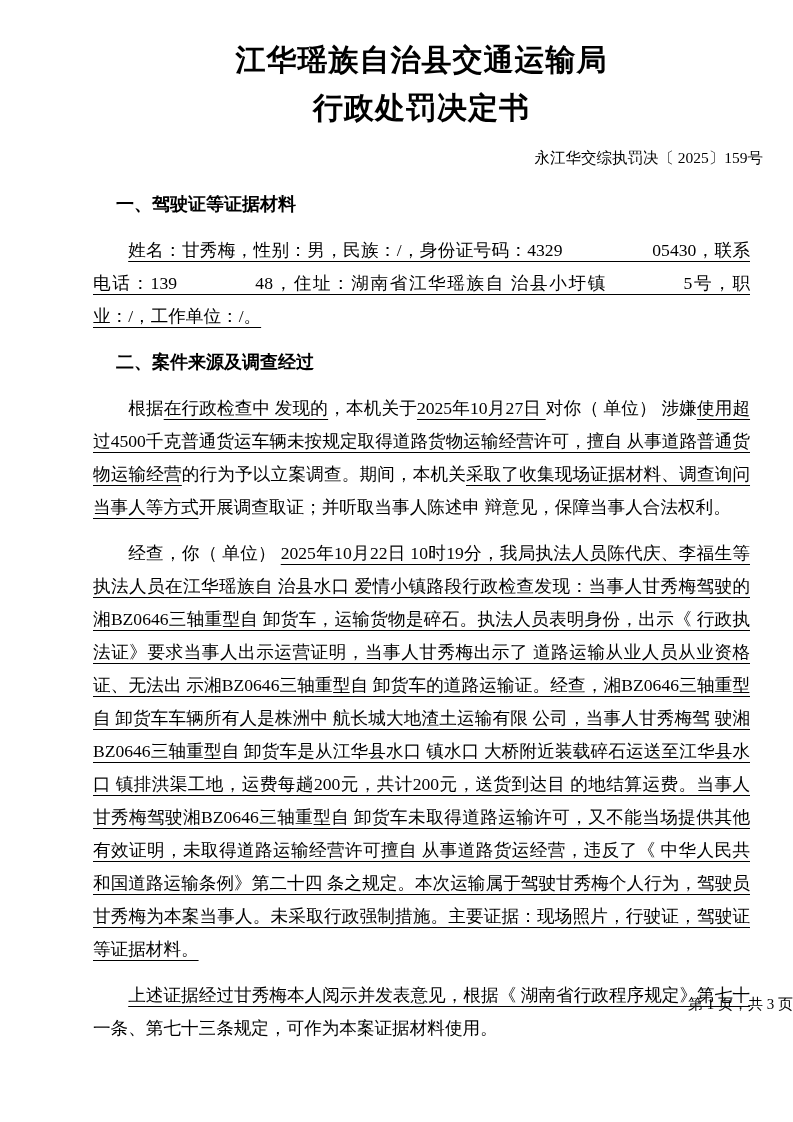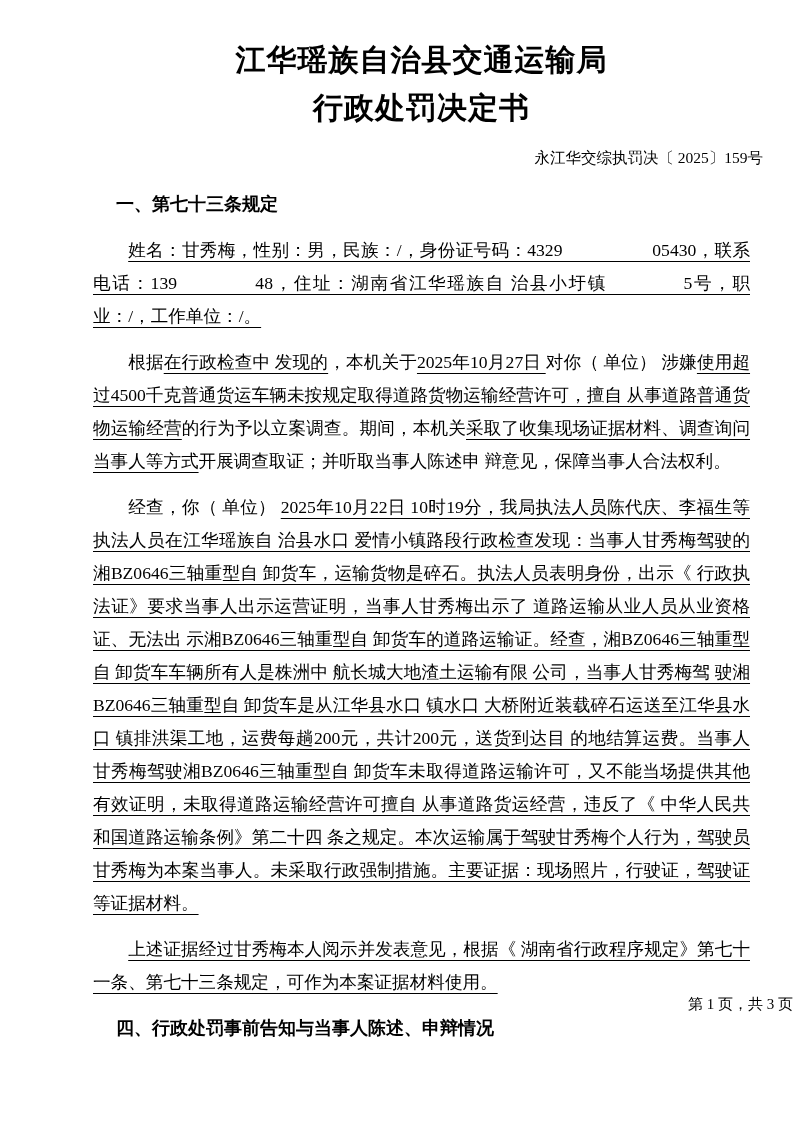--- a/index.html
+++ b/index.html
@@ -64,24 +64,25 @@
 </head>
 <body>
 
 <div class="page">
   <div class="content">
     <div class="title">江华瑶族自治县交通运输局</div>
     <div class="title">行政处罚决定书</div>
     <div class="docno">永江华交综执罚决〔 2025〕159号</div>
     <main>
         <section>
-          <h2 class="sec-heading">一、第七十三条规定</h2>
+          <h2 class="sec-heading">一、驾驶证等证据材料</h2>
           <p class="para"><span class="u">姓名：甘秀梅，性别：男，民族：/，身份证号码：4329　　　　　05430，联系电话：139　　　　48，住址：湖南省江华瑶族自 治县小圩镇　　　　5号，职业：/，工作单位：/。</span></p>
         </section>
         <section>
+          <h2 class="sec-heading">二、案件来源及调查经过</h2>
           <p class="para"><span>根据</span><span class="u">在行政检查中 发现的</span><span>，本机关于</span><span class="u">2025年10月27日 </span><span>对你（ 单位） 涉嫌</span><span class="u">使用超过4500千克普通货运车辆未按规定取得道路货物运输经营许可，擅自 从事道路普通货物运输经营</span><span>的行为予以立案调查。期间，本机关</span><span class="u">采取了收集现场证据材料、调查询问当事人等方式</span><span>开展调查取证；并听取当事人陈述申 辩意见，保障当事人合法权利。</span></p>
         </section>
         <section>
           <p class="para"><span>经查，你（ 单位） </span><span class="u">2025年10月22日 10时19分，我局执法人员陈代庆、李福生等执法人员在江华瑶族自 治县水口 爱情小镇路段行政检查发现：当事人甘秀梅驾驶的湘BZ0646三轴重型自 卸货车，运输货物是碎石。执法人员表明身份，出示《 行政执法证》要求当事人出示运营证明，当事人甘秀梅出示了 道路运输从业人员从业资格证、无法出 示湘BZ0646三轴重型自 卸货车的道路运输证。经查，湘BZ0646三轴重型自 卸货车车辆所有人是株洲中 航长城大地渣土运输有限 公司，当事人甘秀梅驾 驶湘BZ0646三轴重型自 卸货车是从江华县水口 镇水口 大桥附近装载碎石运送至江华县水口 镇排洪渠工地，运费每趟200元，共计200元，送货到达目 的地结算运费。当事人甘秀梅驾驶湘BZ0646三轴重型自 卸货车未取得道路运输许可，又不能当场提供其他有效证明，未取得道路运输经营许可擅自 从事道路货运经营，违反了《 中华人民共和国道路运输条例》第二十四 条之规定。本次运输属于驾驶甘秀梅个人行为，驾驶员甘秀梅为本案当事人。未采取行政强制措施。主要证据：现场照片，行驶证，驾驶证等证据材料。</span></p>
           <p class="para"><span class="u">上述证据经过甘秀梅本人阅示并发表意见，根据《 湖南省行政程序规定》第七十一条、第七十三条规定，可作为本案证据材料使用。</span></p>
         </section>
         <section>
           <h2 class="sec-heading">四、行政处罚事前告知与当事人陈述、申辩情况</h2>
         </section>
       </main>

